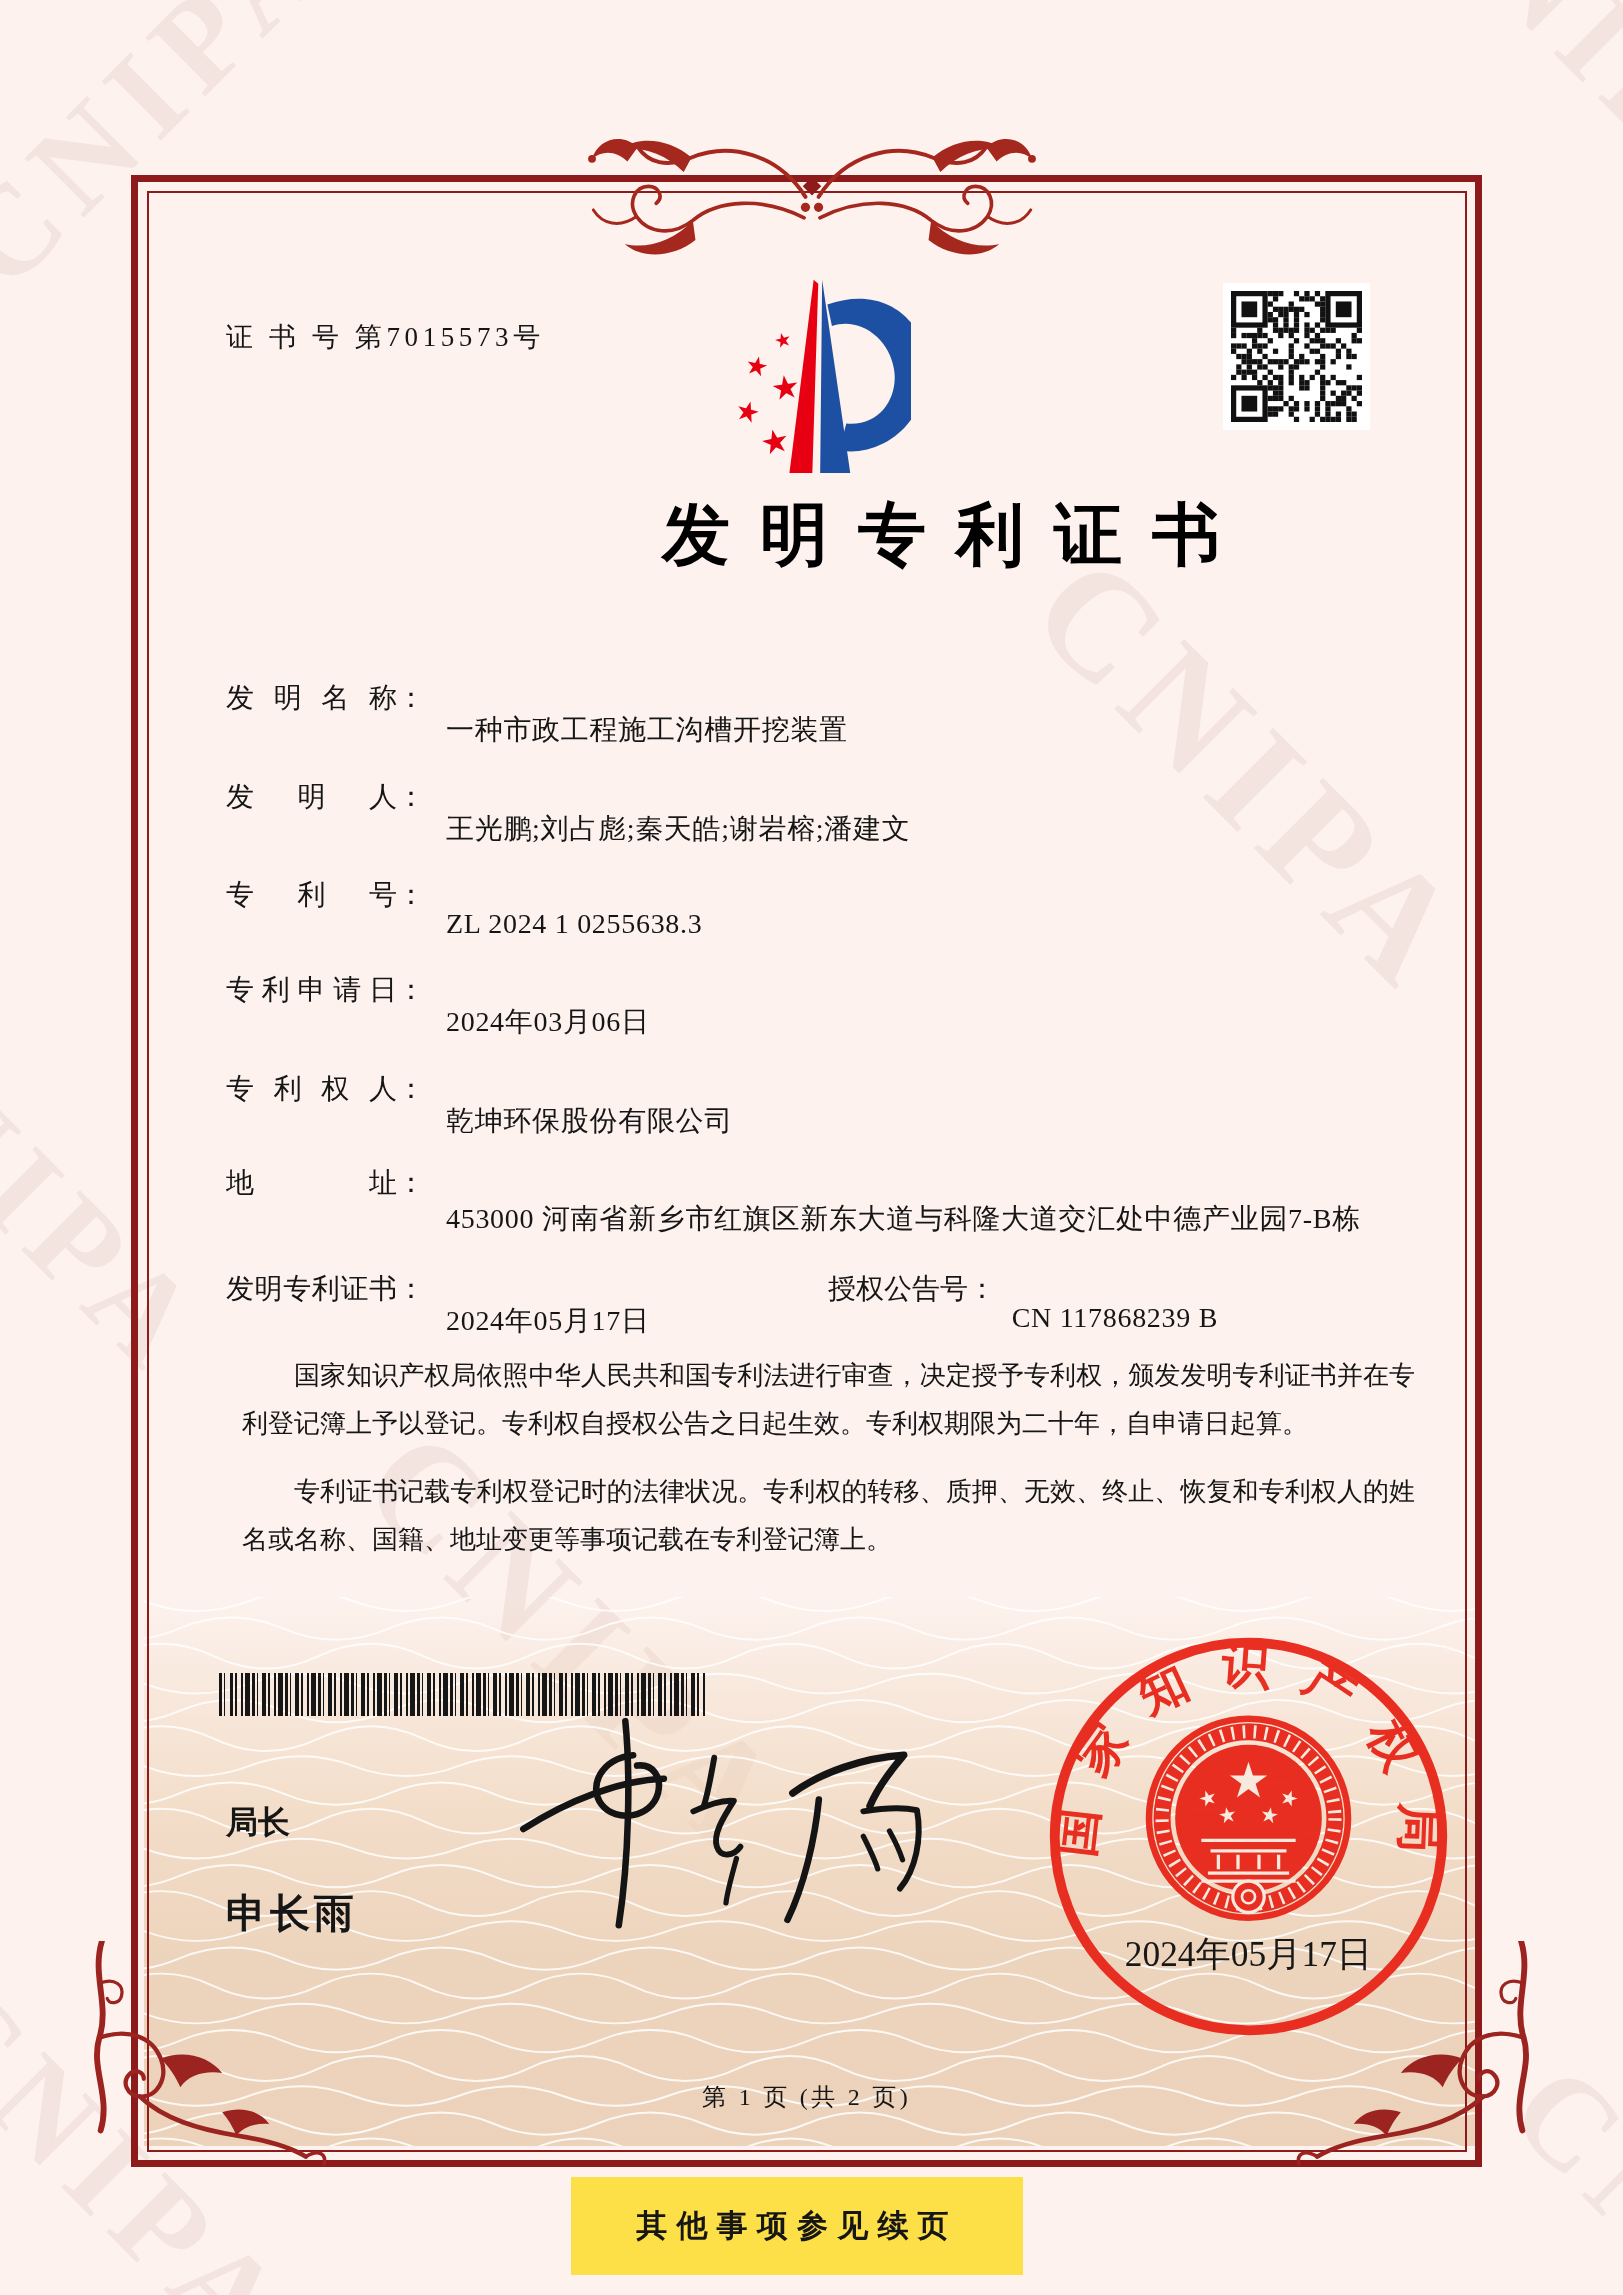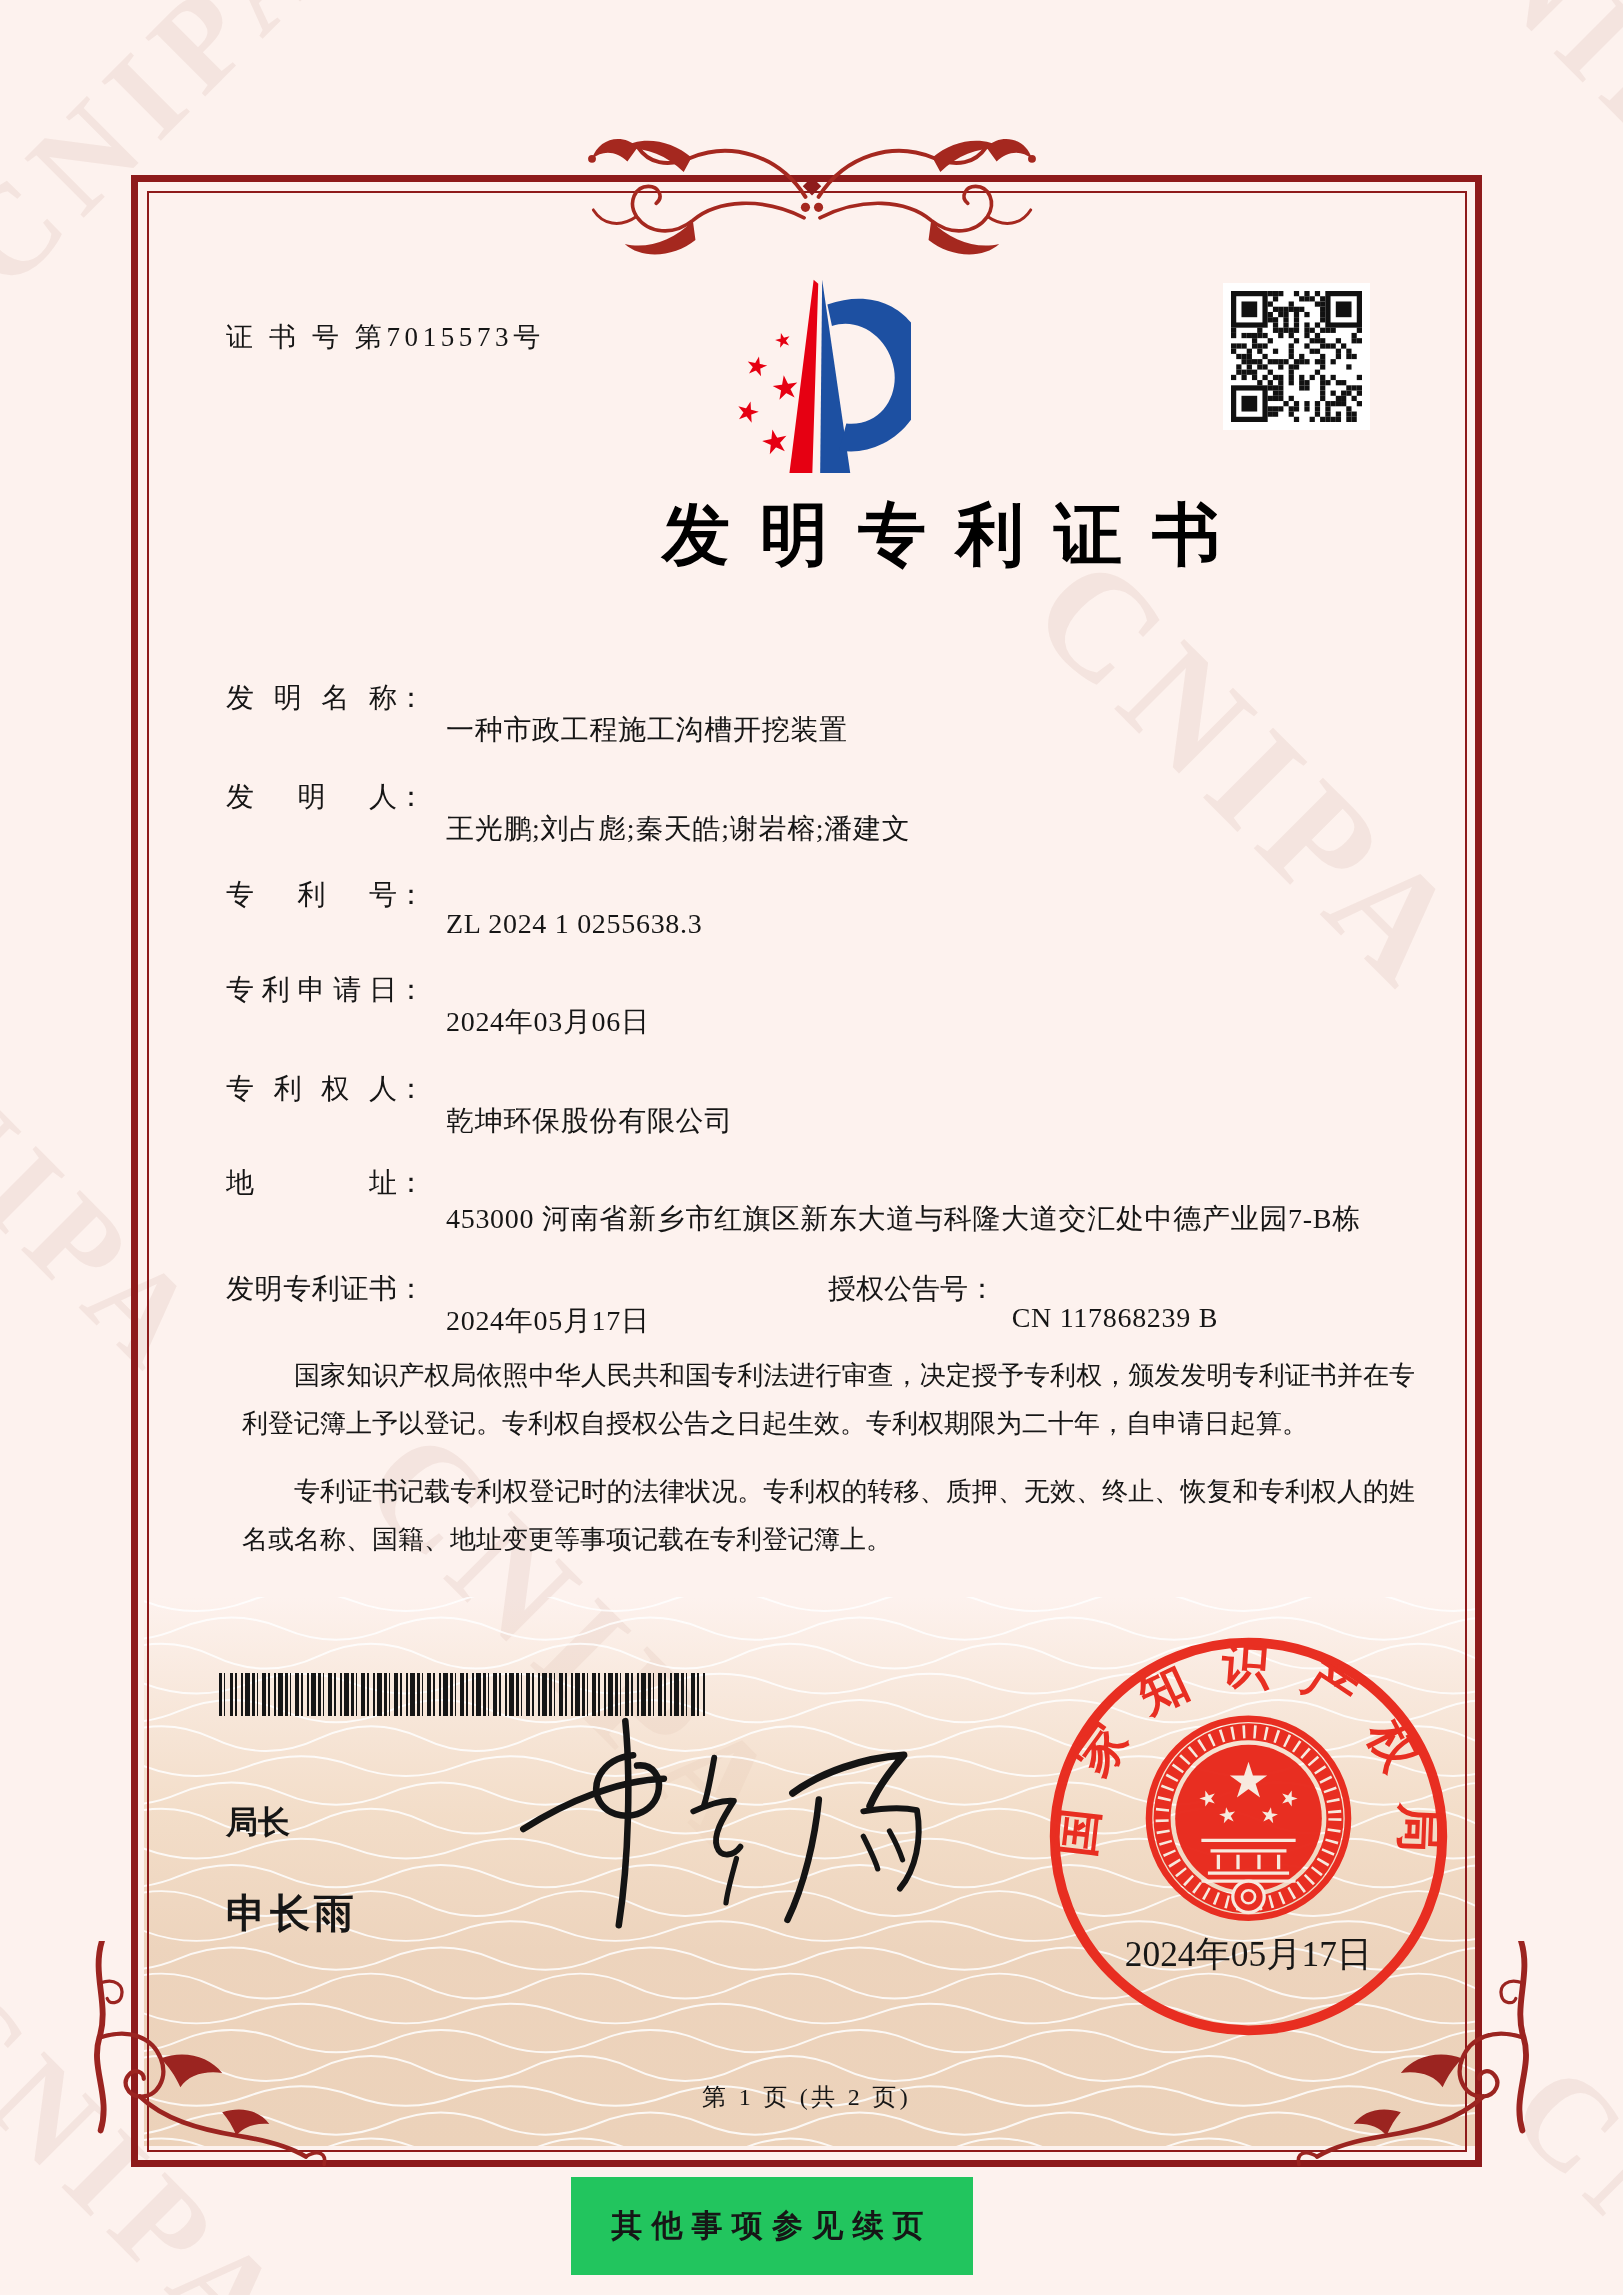--- a/index.html
+++ b/index.html
@@ -106,22 +106,22 @@
   .director-name  { left:226px; top:1886px; font-family:"Liberation Sans","DejaVu Sans",sans-serif; font-weight:bold; font-size:40px; letter-spacing:3.9px; z-index:4; }
   .signature { left:497px; top:1695px; z-index:4; }
 
   
   .seal { left:1039px; top:1627px; z-index:5; opacity:0.97; }
 
   
   .page-info { left:131px; top:2081px; width:1351px; text-align:center; font-size:24px; letter-spacing:3.3px; z-index:4; }
   .note-box {
     position:absolute; left:571px; top:2177px;
-    width:402px; height:98px;
-    background:#22c55e; z-index:4;
+    width:452px; height:98px;
+    background:#fde047; z-index:4;
     display:flex; align-items:center; justify-content:center;
     font-size:31px; font-weight:bold; letter-spacing:9.2px;
   }
 
   .ornament { z-index:3; }
 </style>
 </head>
 <body>
 
 <div class="wm" style="left:-92px; top:26px;  transform:rotate(-45deg);">CNIPA</div>

